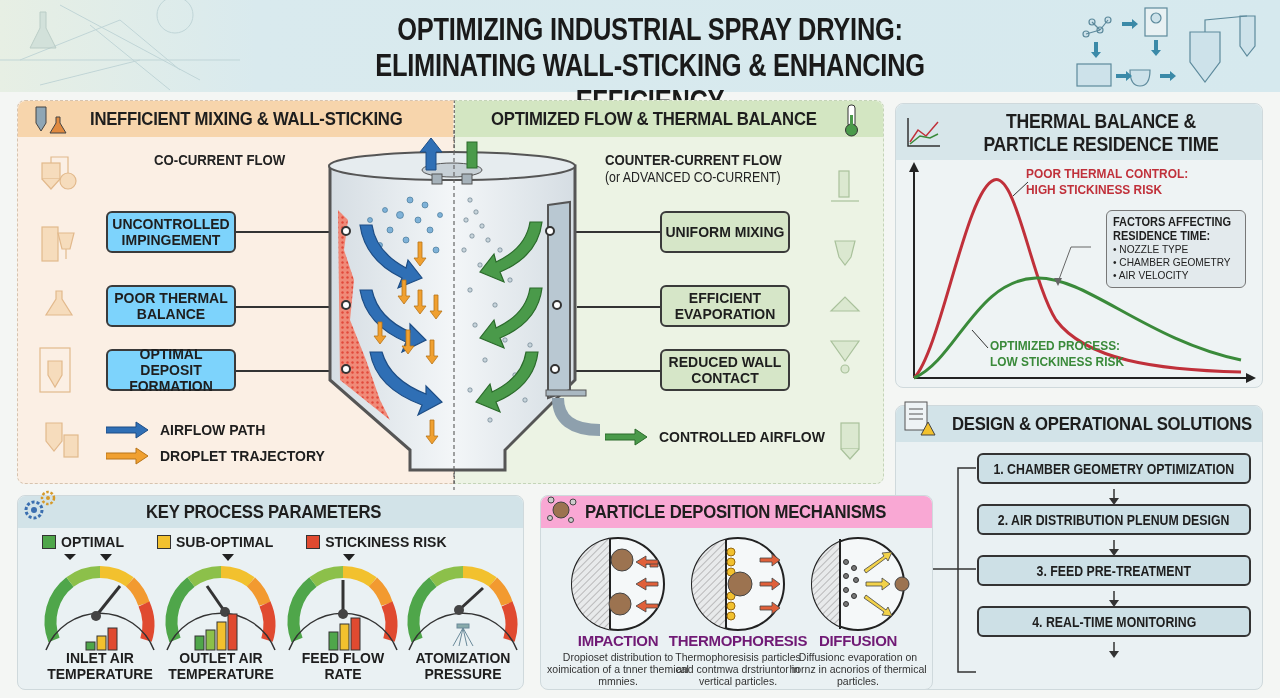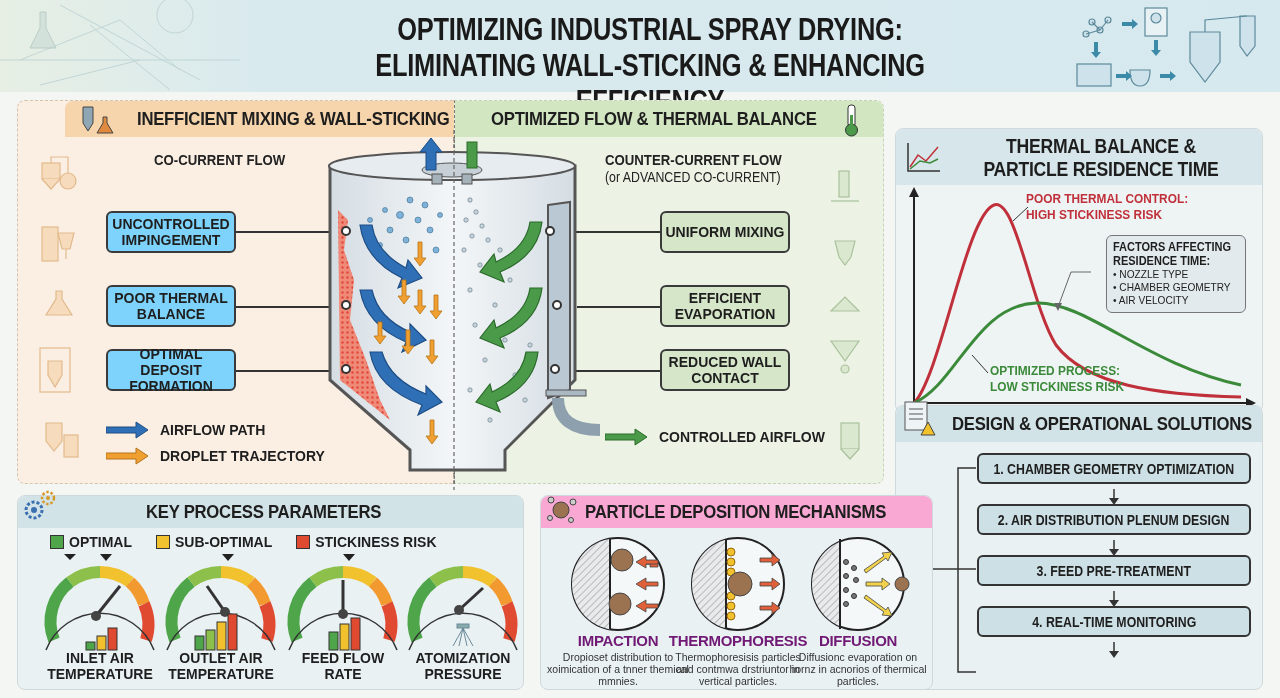--- a/index.html
+++ b/index.html
@@ -9,37 +9,37 @@
 
   
   .header { position: absolute; left: 0; top: 0; width: 1280px; height: 92px; background: linear-gradient(90deg, #e7efe4 0%, #d9eaee 20%, #d6e9ee 100%); padding-left: 36px; }
   .header-title { position: absolute; left: 250px; top: 12px; width: 800px; text-align: center; color: #1a1a1a; font-size: 31px; line-height: 36px; font-weight: 700; transform: scaleX(0.82); transform-origin: center; }
   .header-deco { position: absolute; left: 0; top: 0; }
 
   
   .panel { position: absolute; border-radius: 8px; }
   .p-left { left: 17px; top: 100px; width: 437px; height: 384px; background: #fbefe4; border: 1px dashed #d6c3ae; border-radius: 8px 0 0 8px; }
   .p-right { left: 454px; top: 100px; width: 430px; height: 384px; background: #ecf3e4; border: 1px dashed #c4d4b8; border-left: 1px dashed #777; border-radius: 0 8px 8px 0; }
-  .p-head-left { position: absolute; left: 0; top: 0; width: 100%; height: 36px; background: #f7d5ac; border-radius: 8px 0 0 0; margin-left: 47px; }
+  .p-head-left { position: absolute; left: 0; top: 0; width: 100%; height: 36px; background: #f7d5ac; border-radius: 8px 0 0 0; }
   .p-head-right { position: absolute; left: 0; top: 0; width: 100%; height: 36px; background: #d3e6c2; border-radius: 0 8px 0 0; }
   .ph-title { position: absolute; top: 7px; font-size: 19px; color: #1e1e1e; font-weight: 700; white-space: nowrap; transform: scaleX(0.88); transform-origin: left; }
 
   .subhead { position: absolute; font-size: 15px; font-weight: 700; color: #222; white-space: nowrap; transform: scaleX(0.88); transform-origin: left; }
   .subhead2 { position: absolute; font-size: 14px; color: #222; white-space: nowrap; transform: scaleX(0.88); transform-origin: left; }
 
   .label-box { position: absolute; width: 130px; height: 42px; border: 2px solid #3a3a3a; border-radius: 6px; display: flex; align-items: center; justify-content: center; text-align: center; font-size: 14px; font-weight: 700; color: #1e1e1e; line-height: 16px; }
   .lb-orange { background: #7dd3fc; }
   .lb-green { background: #d6e6c8; }
   .leader { position: absolute; height: 2px; background: #333; }
   .dot { position: absolute; width: 10px; height: 10px; border-radius: 50%; background: #fff; border: 2px solid #333; }
 
   .legend-row { position: absolute; display: flex; align-items: center; gap: 10px; font-size: 14px; font-weight: 700; color: #1e1e1e; }
 
   
-  .p-chart { left: 895px; top: 103px; width: 368px; height: 285px; background: #eef3f4; border: 1px solid #cfd9dc; margin-top: 25px; }
+  .p-chart { left: 895px; top: 103px; width: 368px; height: 285px; background: #eef3f4; border: 1px solid #cfd9dc; }
   .p-chart-head { position: absolute; left: 0; top: 0; width: 100%; height: 56px; background: #d7e6ea; border-radius: 8px 8px 0 0; }
   .chart-title { position: absolute; left: 60px; top: 6px; width: 290px; text-align: center; font-size: 20px; font-weight: 700; line-height: 23px; color: #1e1e1e; transform: scaleX(0.88); transform-origin: center; }
 
   
   .p-sol { left: 895px; top: 405px; width: 368px; height: 285px; background: #eaf1f3; border: 1px solid #cfd9dc; }
   .p-sol-head { position: absolute; left: 0; top: 0; width: 100%; height: 36px; background: #d2e3e8; border-radius: 8px 8px 0 0; }
   .sol-step { position: absolute; left: 81px; width: 274px; height: 31px; background: #cde0e6; border: 2px solid #333; border-radius: 6px; display: flex; align-items: center; justify-content: center; font-size: 14px; font-weight: 700; color: #1e1e1e; white-space: nowrap; }
   .sol-step span { display: inline-block; transform: scaleX(0.88); }
 
   
@@ -434,21 +434,21 @@
   <div class="panel p-params">
     <div class="p-params-head">
       <svg width="40" height="34" style="position:absolute;left:2px;top:-8px">
         <circle cx="14" cy="22" r="8" fill="none" stroke="#3b6fb0" stroke-width="3" stroke-dasharray="3,2"></circle>
         <circle cx="14" cy="22" r="3" fill="#3b6fb0"></circle>
         <circle cx="28" cy="10" r="6" fill="none" stroke="#d69a2a" stroke-width="2.5" stroke-dasharray="2.5,1.8"></circle>
         <circle cx="28" cy="10" r="2" fill="#d69a2a"></circle>
       </svg>
       <div class="ph-title cond" style="left:128px;top:5px">KEY PROCESS PARAMETERS</div>
     </div>
-    <div style="position:absolute;left:32px;top:38px;display:flex;gap:24px;font-size:14px;font-weight:700;color:#1e1e1e">
+    <div style="position:absolute;left:24px;top:38px;display:flex;gap:33px;font-size:14px;font-weight:700;color:#1e1e1e">
       <div style="display:flex;align-items:center;gap:5px">
           <span style="width:14px;height:14px;background:#4fa64a;border:1px solid #333;display:inline-block"></span>
           <span>OPTIMAL</span>
         </div>
       <div style="display:flex;align-items:center;gap:5px">
           <span style="width:14px;height:14px;background:#f2c12e;border:1px solid #333;display:inline-block"></span>
           <span>SUB-OPTIMAL</span>
         </div>
       <div style="display:flex;align-items:center;gap:5px">
           <span style="width:14px;height:14px;background:#e04a30;border:1px solid #333;display:inline-block"></span>

